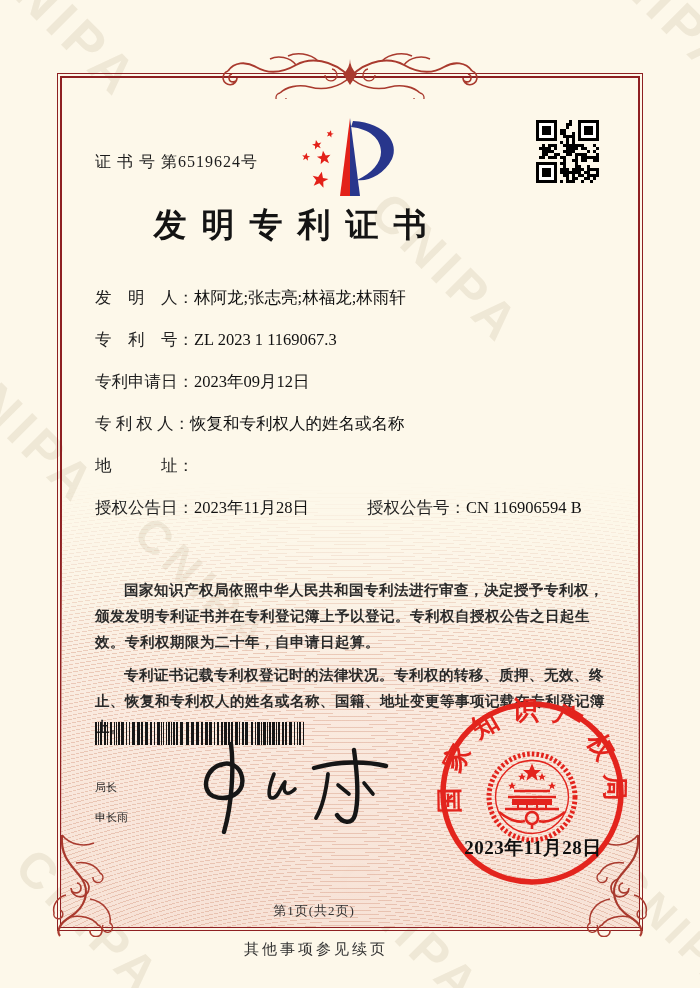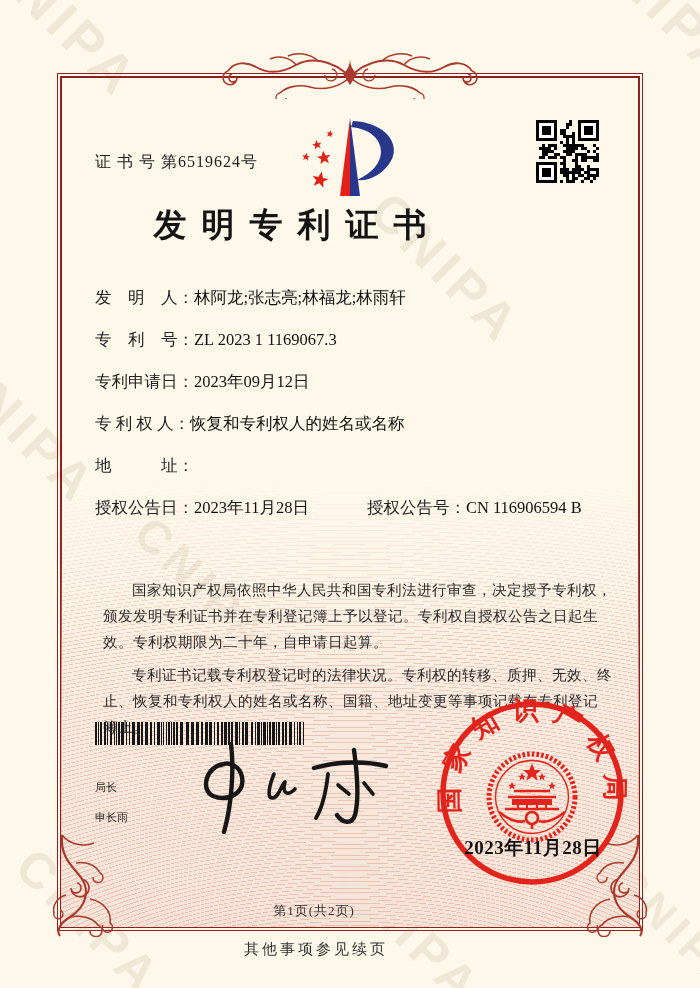--- a/index.html
+++ b/index.html
@@ -72,21 +72,21 @@
   .flabel{white-space:pre;color:#222;}
   .fvalue{white-space:pre;color:#111;}
   .grant-gap{display:inline-block;width:58px;}
 
   
   .legal{
     position:absolute;left:95px;top:578px;width:517px;z-index:2;
     font-size:14.5px;line-height:1.78;color:#2a2a2a;
     font-style:normal;
   }
-  .legal p{margin:0 0 8px 8px;text-indent:2em;letter-spacing:0.5px;}
+  .legal p{margin:0 0 8px 0;text-indent:2em;letter-spacing:0.5px;font-weight:bold;}
 
   
   .barcode{position:absolute;left:95px;top:722px;width:213px;height:23px;z-index:2;}
   .signer{position:absolute;left:95px;top:772px;z-index:2;font-size:11px;line-height:30px;}
   .signature{position:absolute;left:188px;top:738px;width:220px;height:100px;z-index:4;}
 
   .seal{position:absolute;left:436px;top:697px;width:192px;height:192px;z-index:4;}
   .seal-date{
     position:absolute;left:448px;top:835px;width:170px;z-index:5;
     text-align:center;font-size:19px;font-weight:bold;color:#101010;

